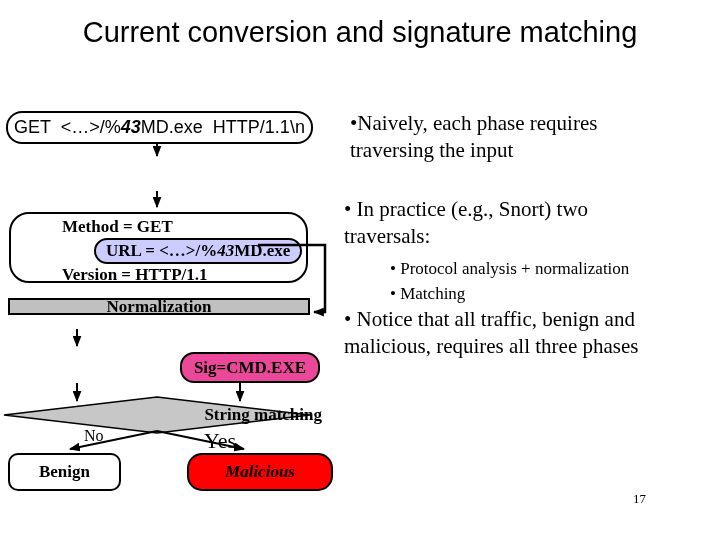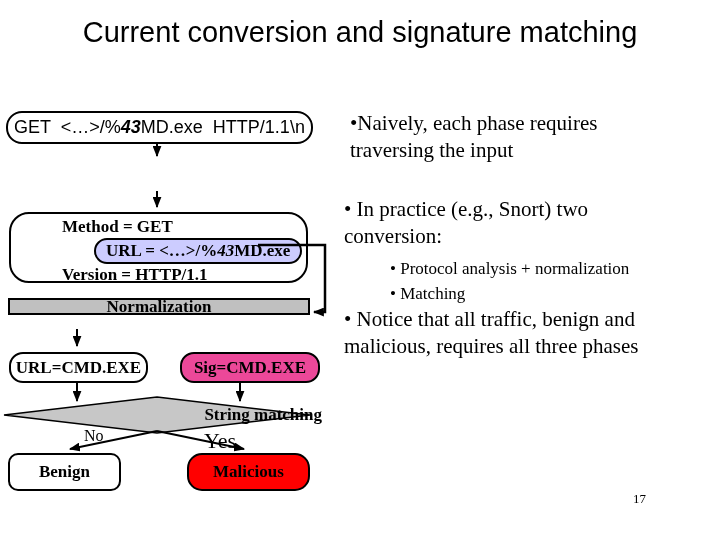--- a/index.html
+++ b/index.html
@@ -36,21 +36,21 @@
   .url-pill {
     display:inline-block; margin-left:32px; background:#CCCCFF;
     border:2px solid #000; border-radius:13px; padding:0 10px;
     font-weight:bold; font-size:17px; height:22px; line-height:21px; box-sizing:content-box;
   }
   .url-pill span { white-space:pre; }
   .res-box { font-weight:bold; font-size:17px; }
   .url-res-box { left:9px; top:352px; width:139px; height:31px; background:#fff; border:2px solid #000; border-radius:14px; }
   .sig-res-box { left:180px; top:352px; width:140px; height:31px; background:#ec4899; border:2px solid #000; border-radius:14px; }
   .benign-box { left:8px; top:453px; width:113px; height:38px; background:#fff; border:2px solid #000000; border-radius:10px; font-weight:bold; font-size:17px; }
-  .malicious-box { left:187px; top:453px; width:123px; height:38px; background:#FF0000; border:2px solid #000; border-radius:15px; font-weight:bold; font-size:17px; }
+  .malicious-box { left:187px; top:453px; width:146px; height:38px; background:#FF0000; border:2px solid #000; border-radius:15px; font-weight:bold; font-size:17px;font-style:italic; }
   .connectors { position:absolute; left:0; top:0; z-index:3; pointer-events:none; }
   .overlay-label { position:absolute; z-index:4; }
   .diamond-label { left:16px; top:397px; width:306px; height:36px; display:flex;
     align-items:center; justify-content:flex-end; font-weight:bold; font-size:17px; }
   .branch-no  { left:84px;  top:427px; font-size:16px; }
   .branch-yes { left:204px; top:428px; font-size:22px; }
   .bullet { position:absolute; white-space:pre-line; z-index:1; }
   .b1 { left:350px; top:110px; font-size:21px; line-height:27px; }
   .b2 { left:344px; top:196px; font-size:21px; line-height:27px; }
   .sub-bullets { position:absolute; left:390px; top:256px; z-index:1; }
@@ -75,23 +75,20 @@
   <div class="method-box">
     <div class="method-line">Method = GET</div>
     <div class="method-line pill-row"><span class="url-pill"><span>URL = &lt;…&gt;/%</span><span style="font-style:italic">43</span><span>MD.exe</span></span></div>
     <div class="method-line">Version = HTTP/1.1</div>
   </div>
 
   <div class="flow-box norm-box">
     <span>Normalization</span>
   </div>
 
-  <div class="flow-box res-box url-res-box">
-    <span>URL=CMD.EXE</span>
-  </div>
 
   <div class="flow-box res-box sig-res-box">
     <span>Sig=CMD.EXE</span>
   </div>
 
   <div class="flow-box benign-box">
     <span>Benign</span>
   </div>
 
   <div class="flow-box malicious-box">
@@ -117,21 +114,21 @@
 
   <div class="overlay-label diamond-label">
     <span>String matching</span>
   </div>
   <div class="overlay-label branch-no">No</div>
   <div class="overlay-label branch-yes">Yes</div>
 
   <div class="bullet b1">•Naively, each phase requires
 traversing the input</div>
   <div class="bullet b2">• In practice (e.g., Snort) two
-conversion:</div>
+traversals:</div>
   <div class="sub-bullets">
     <div class="sub-line">• Protocol analysis + normalization</div>
     <div class="sub-line">• Matching</div>
   </div>
   <div class="bullet b3">• Notice that all traffic, benign and
 malicious, requires all three phases</div>
 
   <div class="page-num">17</div>
 
 </div>

